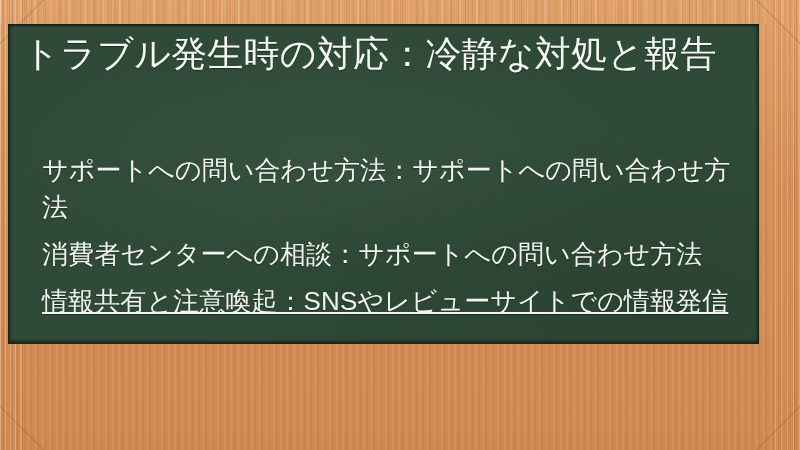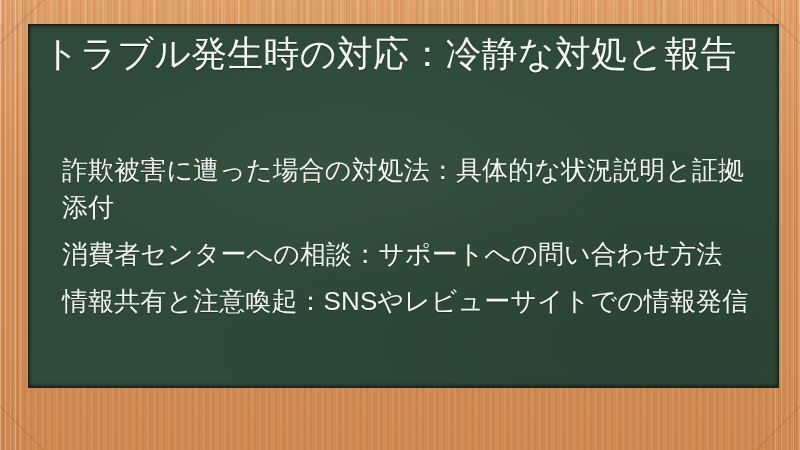--- a/index.html
+++ b/index.html
@@ -100,24 +100,24 @@
     pointer-events: none;
   }
   .miter.tl { left: 0;  top: 0;  background: linear-gradient(135deg, rgba(0,0,0,0) 48%, rgba(120,62,26,0.30) 49%, rgba(0,0,0,0) 51%); }
   .miter.tr { right: 0; top: 0;  background: linear-gradient(225deg, rgba(0,0,0,0) 48%, rgba(120,62,26,0.30) 49%, rgba(0,0,0,0) 51%); }
   .miter.bl { left: 0;  bottom: 0; background: linear-gradient(45deg,  rgba(0,0,0,0) 48%, rgba(120,62,26,0.26) 49%, rgba(0,0,0,0) 51%); }
   .miter.br { right: 0; bottom: 0; background: linear-gradient(315deg, rgba(0,0,0,0) 48%, rgba(120,62,26,0.26) 49%, rgba(0,0,0,0) 51%); }
 
   
   .board {
     position: absolute;
-    left: 28px;
+    left: 8px;
     top: 24px;
     width: 751px;
-    height: 364px;
+    height: 320px;
     background-color: #2f4a38;
     background-image:
       radial-gradient(ellipse 70% 60% at 42% 40%, rgba(255,255,255,0.035) 0%, rgba(255,255,255,0.0) 62%),
       radial-gradient(ellipse 90% 80% at 85% 88%, rgba(0,0,0,0.10) 0%, rgba(0,0,0,0) 70%);
     box-shadow:
       inset 0 2px 3px rgba(0,0,0,0.45),
       inset 2px 0 3px rgba(0,0,0,0.30),
       inset -2px 0 3px rgba(0,0,0,0.25),
       inset 0 -2px 4px rgba(0,0,0,0.35);
     overflow: hidden;
@@ -153,21 +153,21 @@
   }
   .bullet {
     color: #f2f5ef;
     font-size: 26px;
     line-height: 37px;
     font-weight: 400;
     letter-spacing: 0.1px;
     margin-bottom: 10px;
     text-shadow: 0 1px 1px rgba(0,0,0,0.3);
   }
-  .bullet:last-child { margin-bottom: 0; }
+  .bullet:last-child { margin-bottom: 0; text-decoration: underline; }
 
   
   .eraser {
     position: absolute;
     left: 651px;
     top: 390px;
     width: 56px;
     height: 11px;
     background: linear-gradient(180deg, #fdf7e4 0%, #f4ecd4 55%, #e8dcbd 100%);
     border-radius: 1px;
@@ -187,21 +187,21 @@
     <div class="miter tr"></div>
     <div class="miter bl"></div>
     <div class="miter br"></div>
   </div>
 
   <div class="board">
 
     <div class="title">トラブル発生時の対応：冷静な対処と報告</div>
 
     <div class="bullets">
-      <div class="bullet">詐欺被害に遭った場合の対処法：具体的な状況説明と証拠添付</div>
+      <div class="bullet">サポートへの問い合わせ方法：サポートへの問い合わせ方法</div>
       <div class="bullet">消費者センターへの相談：サポートへの問い合わせ方法</div>
       <div class="bullet">情報共有と注意喚起：SNSやレビューサイトでの情報発信</div>
     </div>
 
     <div class="eraser"></div>
     <div class="board-bottom-shadow"></div>
   </div>
 
 </div>
 

